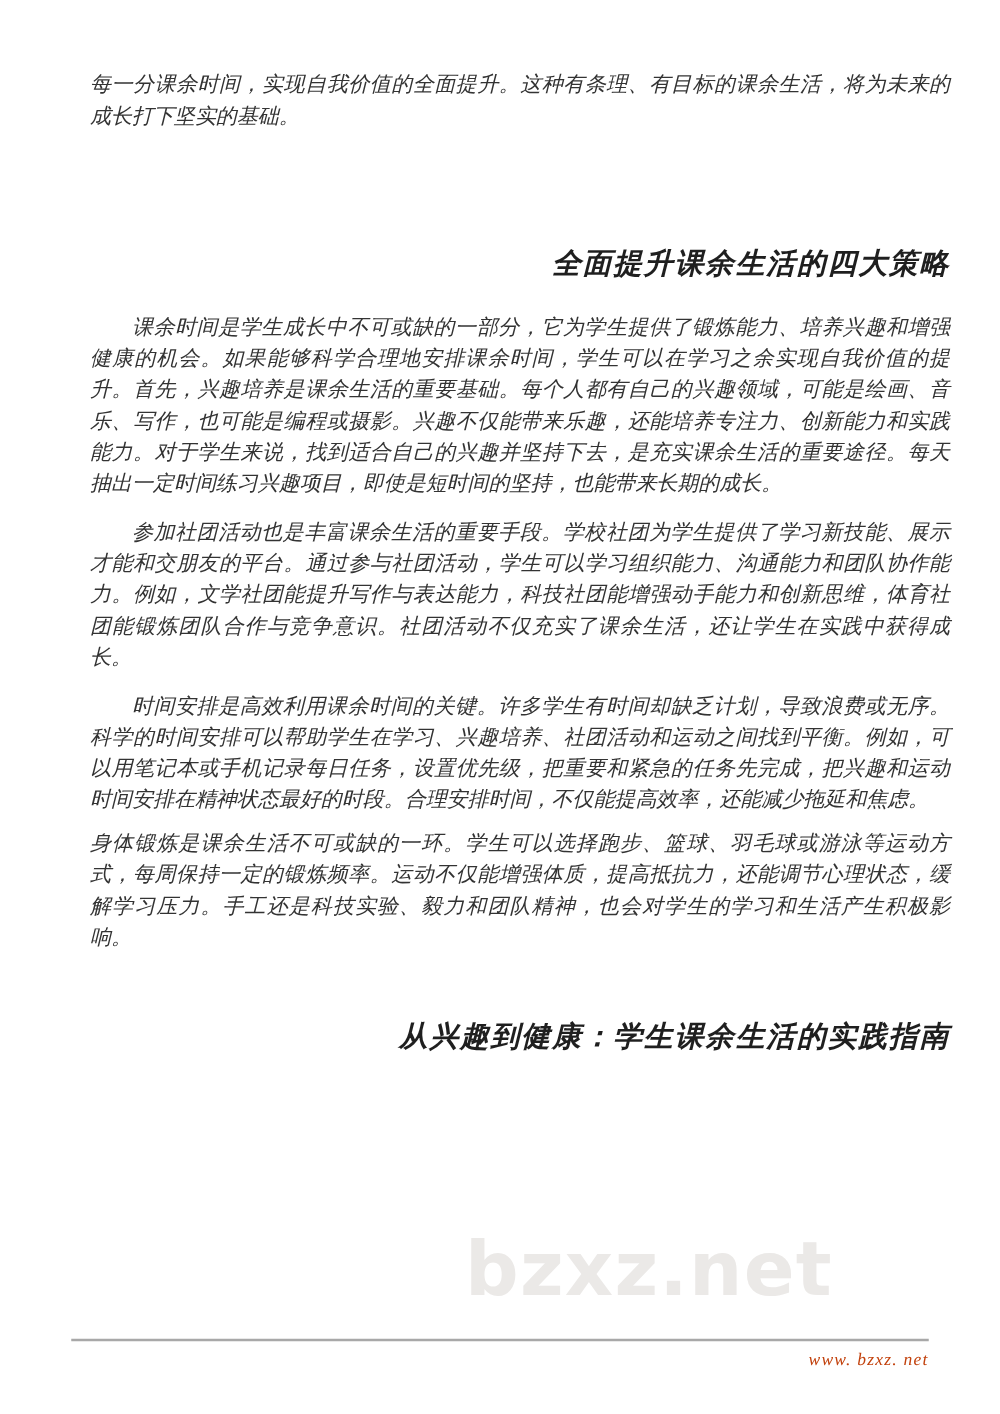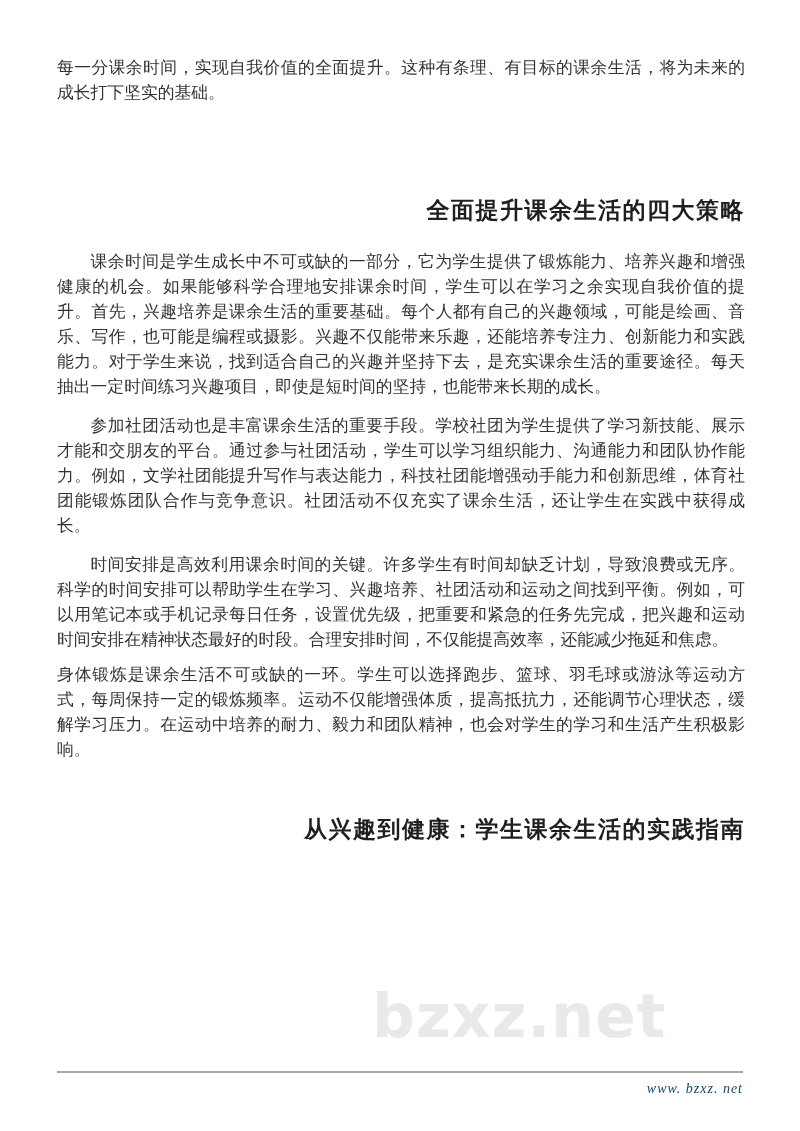--- a/index.html
+++ b/index.html
@@ -23,28 +23,29 @@
     font-family: "DejaVu Sans", "Liberation Sans", sans-serif;
     font-weight: bold;
     font-size: 60px;
     line-height: 80px;
     color: #ebe9e7;
     letter-spacing: 1px;
     user-select: none;
   }
   .content {
     position: absolute;
-    left: 57px;
+    left: 72px;
     top: 0;
     width: 688px;
     z-index: 1;
     color: #333333;
     font-size: 16.8px;
     line-height: 25px;
     text-align: justify;
+    font-style: italic;
   }
   .para {
     margin: 14px 0 0 0;
   }
   .indent {
     text-indent: 2em;
   }
   .lead {
     margin-top: 55px;
   }
@@ -78,21 +79,21 @@
   .footer-site {
     position: absolute;
     left: 57px;
     top: 1080px;
     width: 686px;
     z-index: 1;
     text-align: right;
     font-style: italic;
     font-size: 14px;
     line-height: 18px;
-    color: #0c4a6e;
+    color: #c2410c;
     letter-spacing: 1px;
     font-family: "Liberation Serif", "DejaVu Serif", serif;
   }
 </style>
 </head>
 <body>
 
 <div class="page">
 
   <div class="watermark" style="color: rgb(235, 233, 231);">bzxz.net</div>
@@ -102,21 +103,21 @@
     <p class="para lead">每一分课余时间，实现自我价值的全面提升。这种有条理、有目标的课余生活，将为未来的成长打下坚实的基础。</p>
 
     <h1 class="title t1">全面提升课余生活的四大策略</h1>
 
     <p class="para indent">课余时间是学生成长中不可或缺的一部分，它为学生提供了锻炼能力、培养兴趣和增强健康的机会。如果能够科学合理地安排课余时间，学生可以在学习之余实现自我价值的提升。首先，兴趣培养是课余生活的重要基础。每个人都有自己的兴趣领域，可能是绘画、音乐、写作，也可能是编程或摄影。兴趣不仅能带来乐趣，还能培养专注力、创新能力和实践能力。对于学生来说，找到适合自己的兴趣并坚持下去，是充实课余生活的重要途径。每天抽出一定时间练习兴趣项目，即使是短时间的坚持，也能带来长期的成长。</p>
 
     <p class="para indent">参加社团活动也是丰富课余生活的重要手段。学校社团为学生提供了学习新技能、展示才能和交朋友的平台。通过参与社团活动，学生可以学习组织能力、沟通能力和团队协作能力。例如，文学社团能提升写作与表达能力，科技社团能增强动手能力和创新思维，体育社团能锻炼团队合作与竞争意识。社团活动不仅充实了课余生活，还让学生在实践中获得成长。</p>
 
     <p class="para indent">时间安排是高效利用课余时间的关键。许多学生有时间却缺乏计划，导致浪费或无序。科学的时间安排可以帮助学生在学习、兴趣培养、社团活动和运动之间找到平衡。例如，可以用笔记本或手机记录每日任务，设置优先级，把重要和紧急的任务先完成，把兴趣和运动时间安排在精神状态最好的时段。合理安排时间，不仅能提高效率，还能减少拖延和焦虑。</p>
 
-    <p class="para m10">身体锻炼是课余生活不可或缺的一环。学生可以选择跑步、篮球、羽毛球或游泳等运动方式，每周保持一定的锻炼频率。运动不仅能增强体质，提高抵抗力，还能调节心理状态，缓解学习压力。在运动中培养的耐力、毅力和团队精神，也会对学生的学习和生活产生积极影响。</p>
+    <p class="para m10">身体锻炼是课余生活不可或缺的一环。学生可以选择跑步、篮球、羽毛球或游泳等运动方式，每周保持一定的锻炼频率。运动不仅能增强体质，提高抵抗力，还能调节心理状态，缓解学习压力。手工还是科技实验、毅力和团队精神，也会对学生的学习和生活产生积极影响。</p>
 
 
     <h1 class="title t2">从兴趣到健康：学生课余生活的实践指南</h1>
 
 
   </div>
 
   <div class="footer-divider" style="background: rgb(168, 168, 168);"></div>
 
   <div class="footer-site">www. bzxz. net</div>

